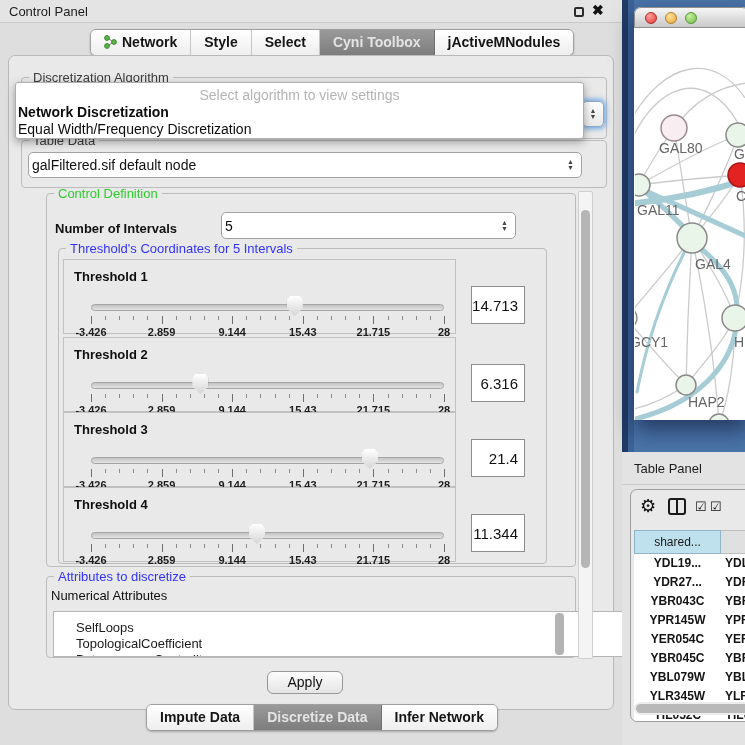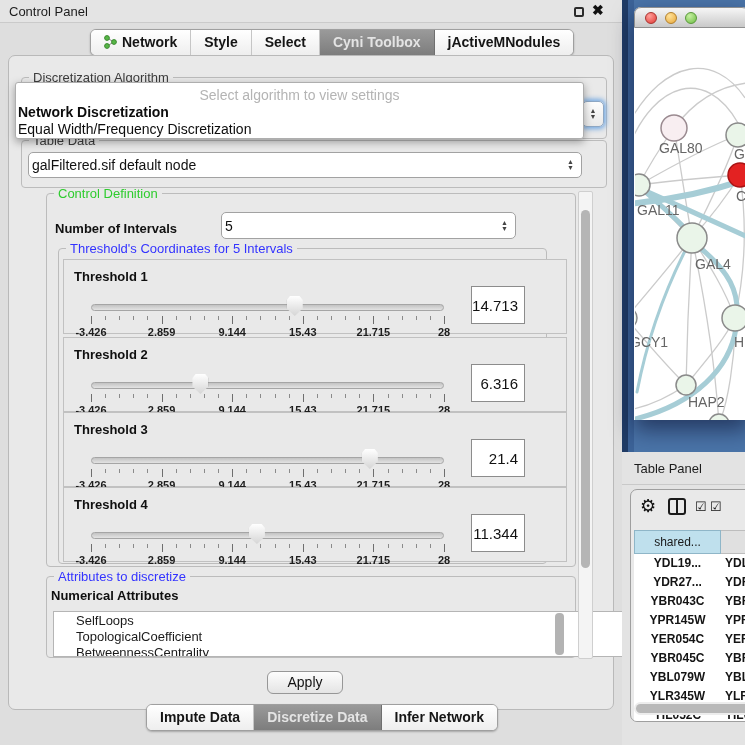--- a/index.html
+++ b/index.html
@@ -45,35 +45,35 @@
   .combo .txt{padding-left:3px;flex:1;white-space:nowrap;overflow:hidden;}
   .combo .steppers{display:flex;flex-direction:column;align-items:center;padding-right:7px;}
   #td-combo{left:19px;top:96px;width:554px;height:26px;}
 
   
   #int-group{left:37px;top:137px;width:530px;height:374px;background:#e9e9e9;}
   .noi-label{position:absolute;left:46px;top:165px;font-size:13px;font-weight:bold;color:#111;}
   #noi-combo{left:212px;top:156px;width:295px;height:27px;}
   #thr-group{left:49px;top:192px;width:489px;height:316px;}
 
-  .thr-row{position:absolute;left:54px;width:504px;height:75px;background:#e9e9e9;border:1px solid #c1c1c1;}
+  .thr-row{position:absolute;left:54px;width:393px;height:75px;background:#e9e9e9;border:1px solid #c1c1c1;}
   .thr-label{position:absolute;left:10px;top:9px;font-size:13px;font-weight:bold;color:#0f0f0f;}
   .sl{position:absolute;left:27px;top:40px;width:353px;height:34px;}
   .sl-track{position:absolute;left:0;top:4px;width:100%;height:7px;border:1px solid #a5a5a5;border-radius:4px;background:linear-gradient(#c3c3c3,#e3e3e3);}
   .sl-thumb{position:absolute;top:-4px;width:16px;height:20px;transform:translateX(-50%);background:linear-gradient(#ffffff,#d5d5d5);clip-path:polygon(50% 100%,0 62%,0 20%,20% 0,80% 0,100% 20%,100% 62%);filter:drop-shadow(0 0 1px #777);}
   .slider-scale{position:absolute;left:0;top:16px;width:100%;height:26px;}
   .tick{position:absolute;top:0;width:1px;height:4px;background:#8a8a8a;}
   .tick.major{height:8px;background:#6e6e6e;}
   .tick-label{position:absolute;top:10px;transform:translateX(-50%);font-size:11px;font-weight:bold;color:#1d1d1d;white-space:nowrap;}
   .thr-value{position:absolute;left:407px;top:26px;width:54px;height:38px;border:1px solid #8c8c8c;background:#fff;font-size:15px;color:#111;text-align:right;padding-right:6px;}
 
   
   #attr-group{left:37px;top:520px;width:530px;height:82px;}
-  .attr-subtitle{position:absolute;left:42px;top:532px;font-size:13px;font-weight:bold;color:#0f0f0f;}
-  #attr-list{position:absolute;left:44px;top:555px;width:602px;height:46px;background:#fff;border:1px solid #b5b5b5;overflow:hidden;padding-left:22px;padding-top:1px;}
+  .attr-subtitle{position:absolute;left:42px;top:532px;font-size:13px;font-weight:normal;color:#0f0f0f;}
+  #attr-list{position:absolute;left:44px;top:555px;width:602px;height:46px;background:#fff;border:1px solid #b5b5b5;overflow:hidden;padding-left:22px;padding-top:8px;}
   .attr-item{font-size:13px;color:#1a1a1a;line-height:16px;white-space:nowrap;}
   #attr-sb{position:absolute;left:546px;top:557px;width:9px;height:42px;background:#b3b3b3;border-radius:4px;}
 
   
   #vsb{position:absolute;left:569px;top:135px;width:15px;height:468px;background:#f4f4f4;border:1px solid #cfcfcf;border-radius:2px;}
   #vsb-thumb{position:absolute;left:2px;top:18px;width:9px;height:358px;background:#b5b5b5;border-radius:5px;}
 
   #apply-btn{position:absolute;left:258px;top:615px;width:76px;height:23px;background:linear-gradient(#fdfdfd,#e4e4e4);border:1px solid #979797;border-radius:6px;font-size:14px;color:#111;text-align:center;line-height:21px;}
 
   

